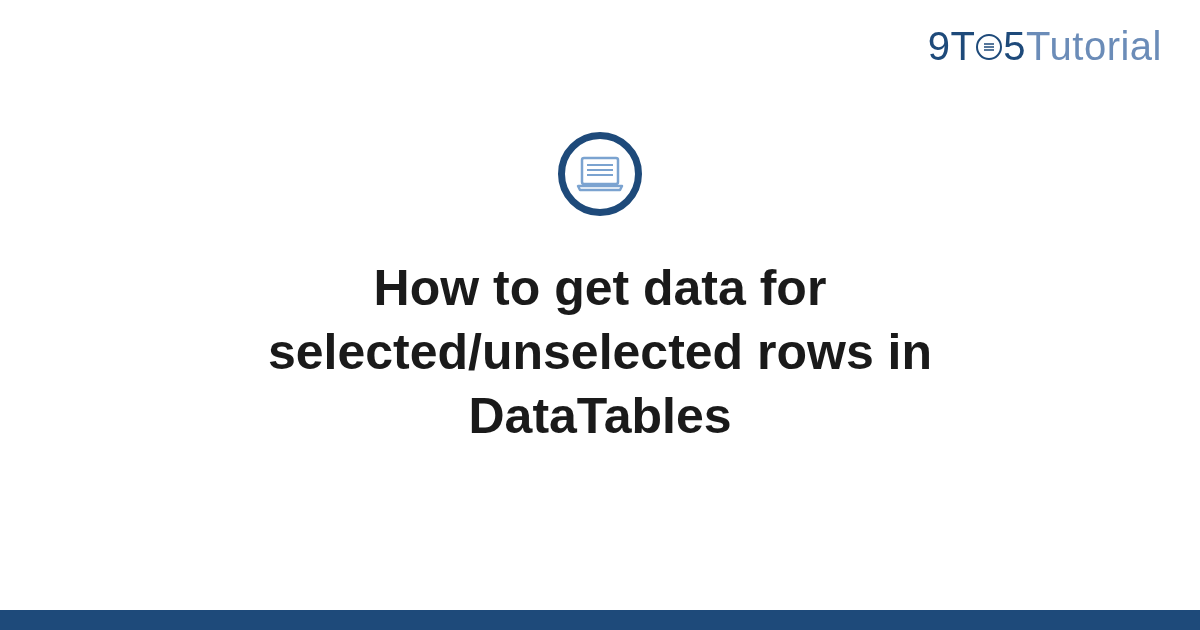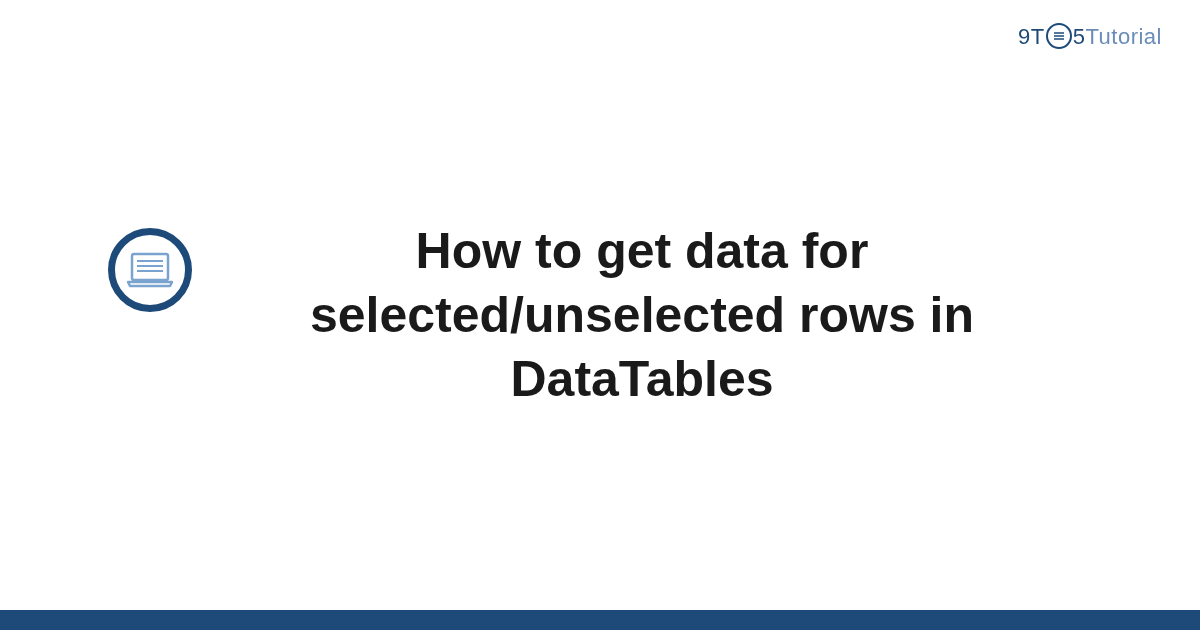--- a/index.html
+++ b/index.html
@@ -14,21 +14,21 @@
       font-family: -apple-system, BlinkMacSystemFont, "Segoe UI", Helvetica, Arial, sans-serif;
       position: relative;
       overflow: hidden;
     }
     .header {
       position: absolute;
       top: 24px;
       right: 38px;
     }
     .logo {
-      font-size: 22px;
+      font-size: 40px;
       font-weight: 400;
       letter-spacing: 0.5px;
     }
     .logo-9 {
       color: #1e4a7a;
       font-weight: 500;
     }
     .logo-t1 {
       color: #1e4a7a;
       font-weight: 500;
@@ -54,21 +54,21 @@
       color: #6b8cb8;
       font-weight: 400;
     }
     .content {
       position: absolute;
       top: 0;
       left: 0;
       right: 0;
       bottom: 0;
       display: flex;
-      flex-direction: row;
+      flex-direction: column;
       align-items: center;
       justify-content: center;
       padding: 18px 100px;
     }
     .icon-wrap {
       margin-top: -50px;
       margin-bottom: 40px;
     }
     .icon-circle {
       width: 84px;

